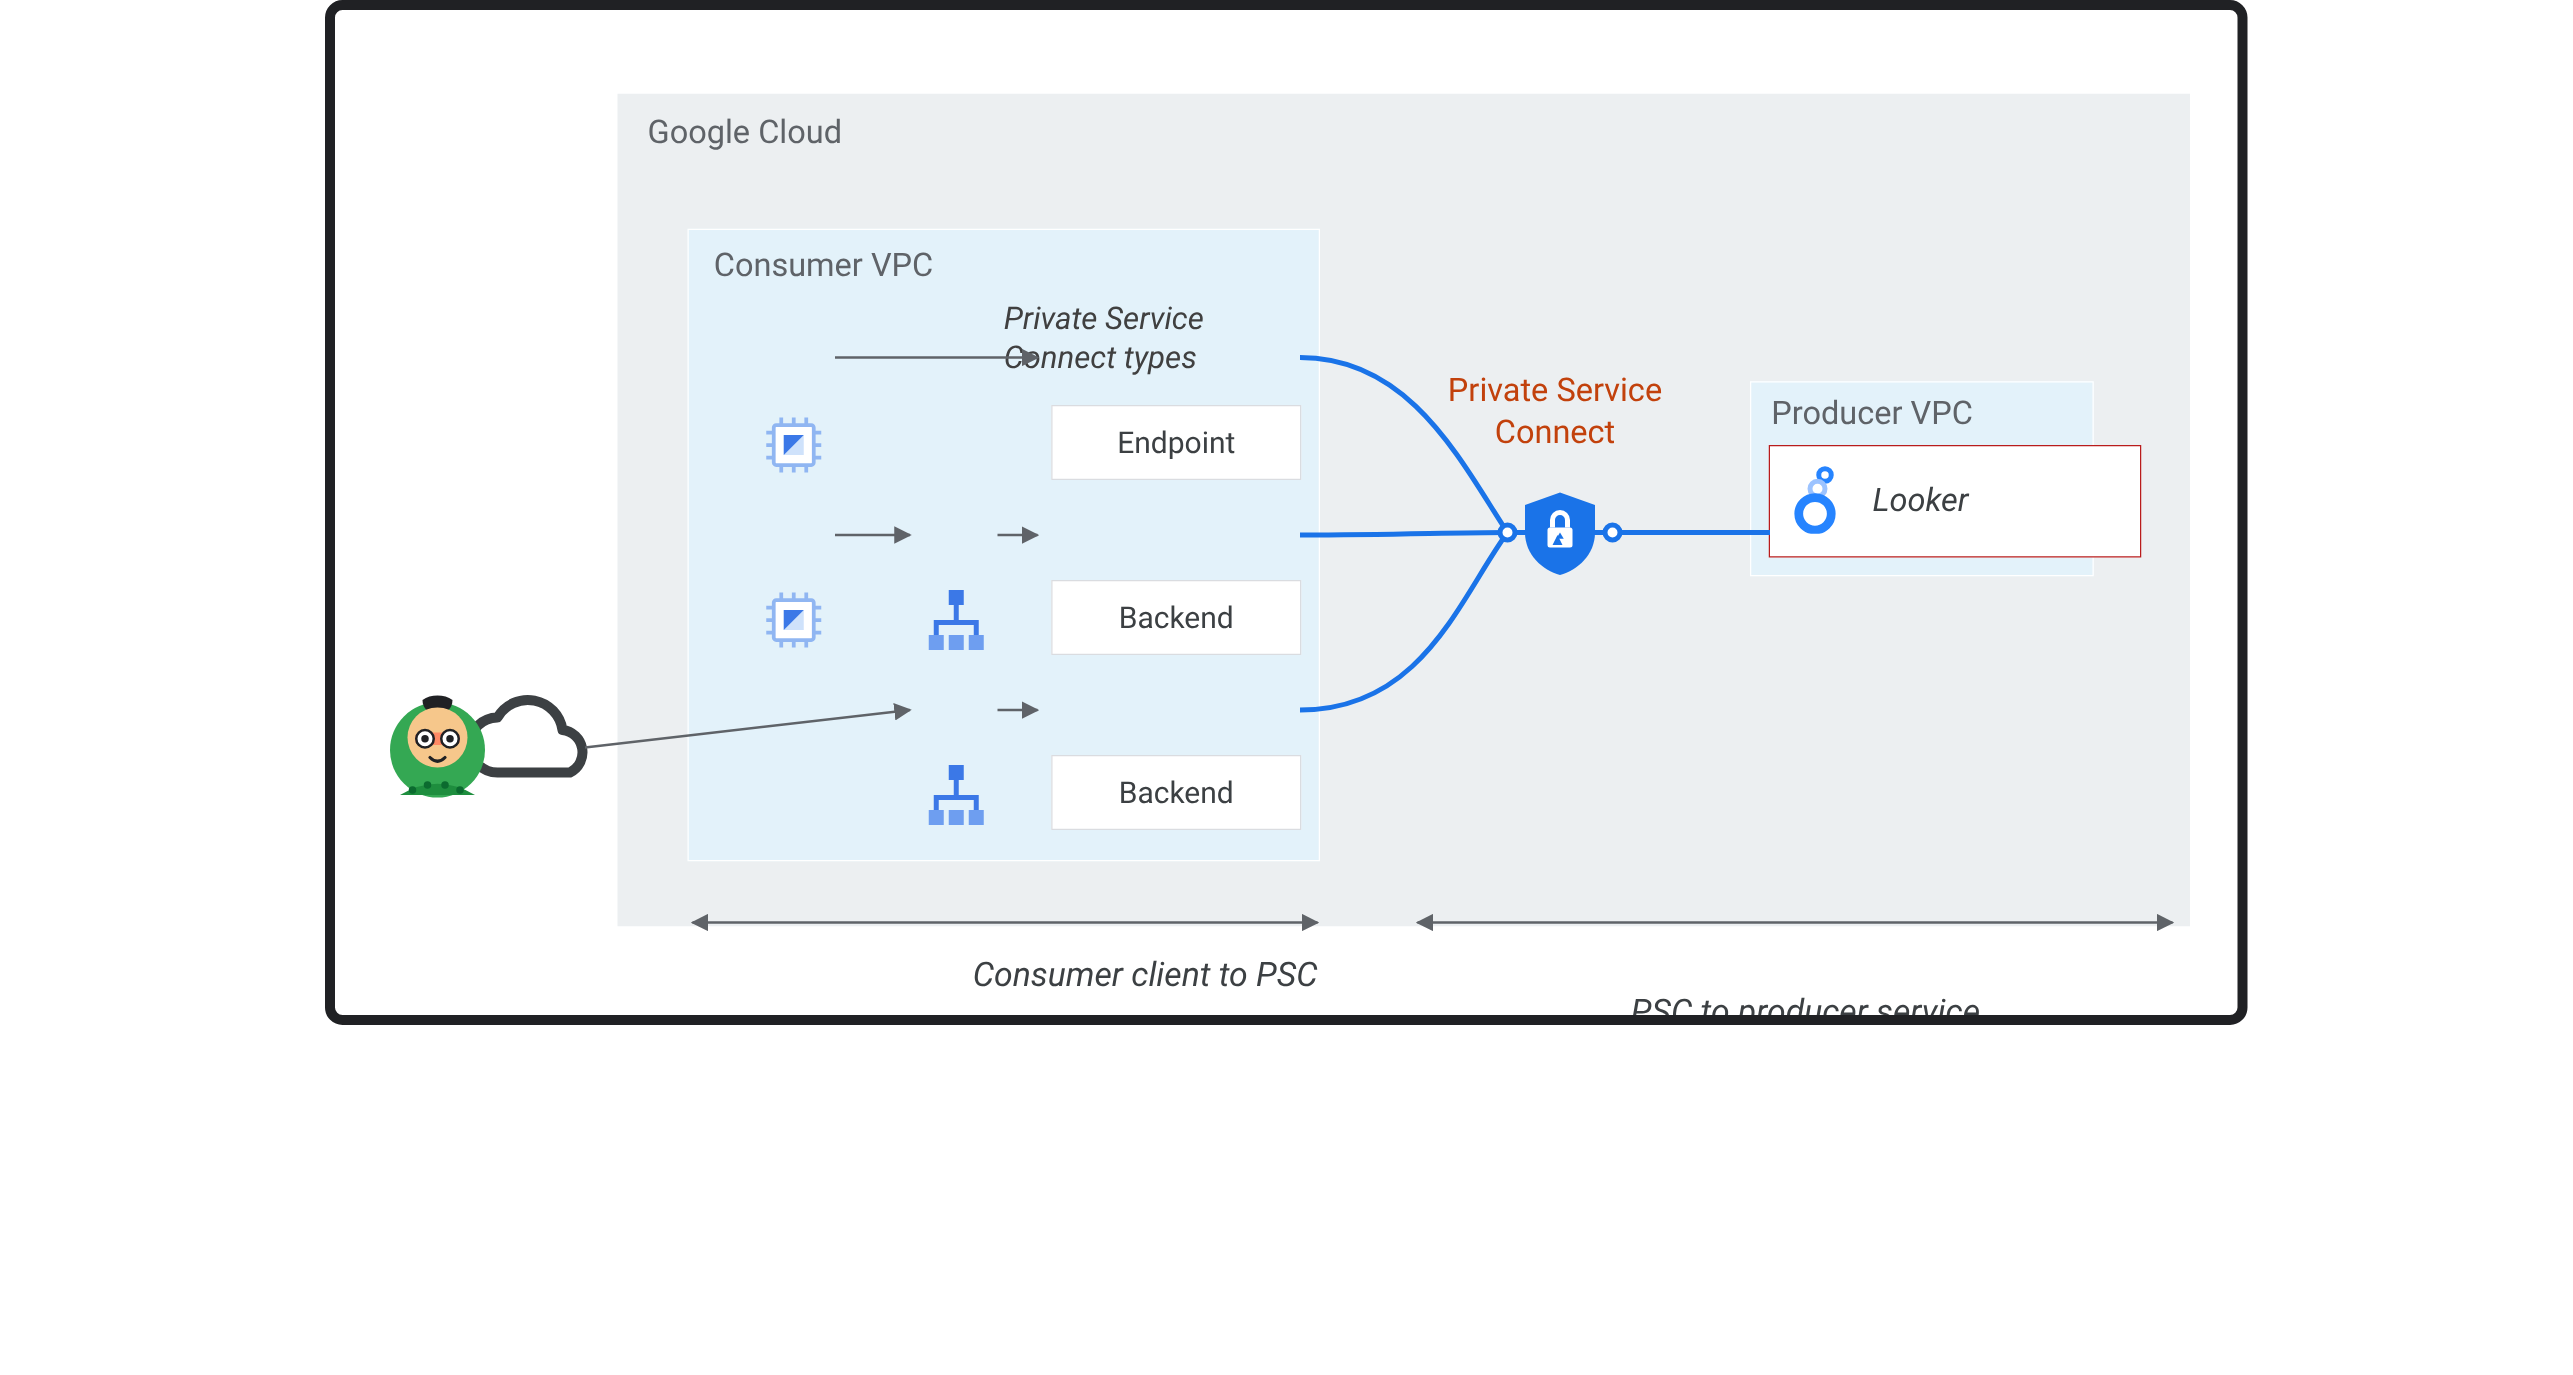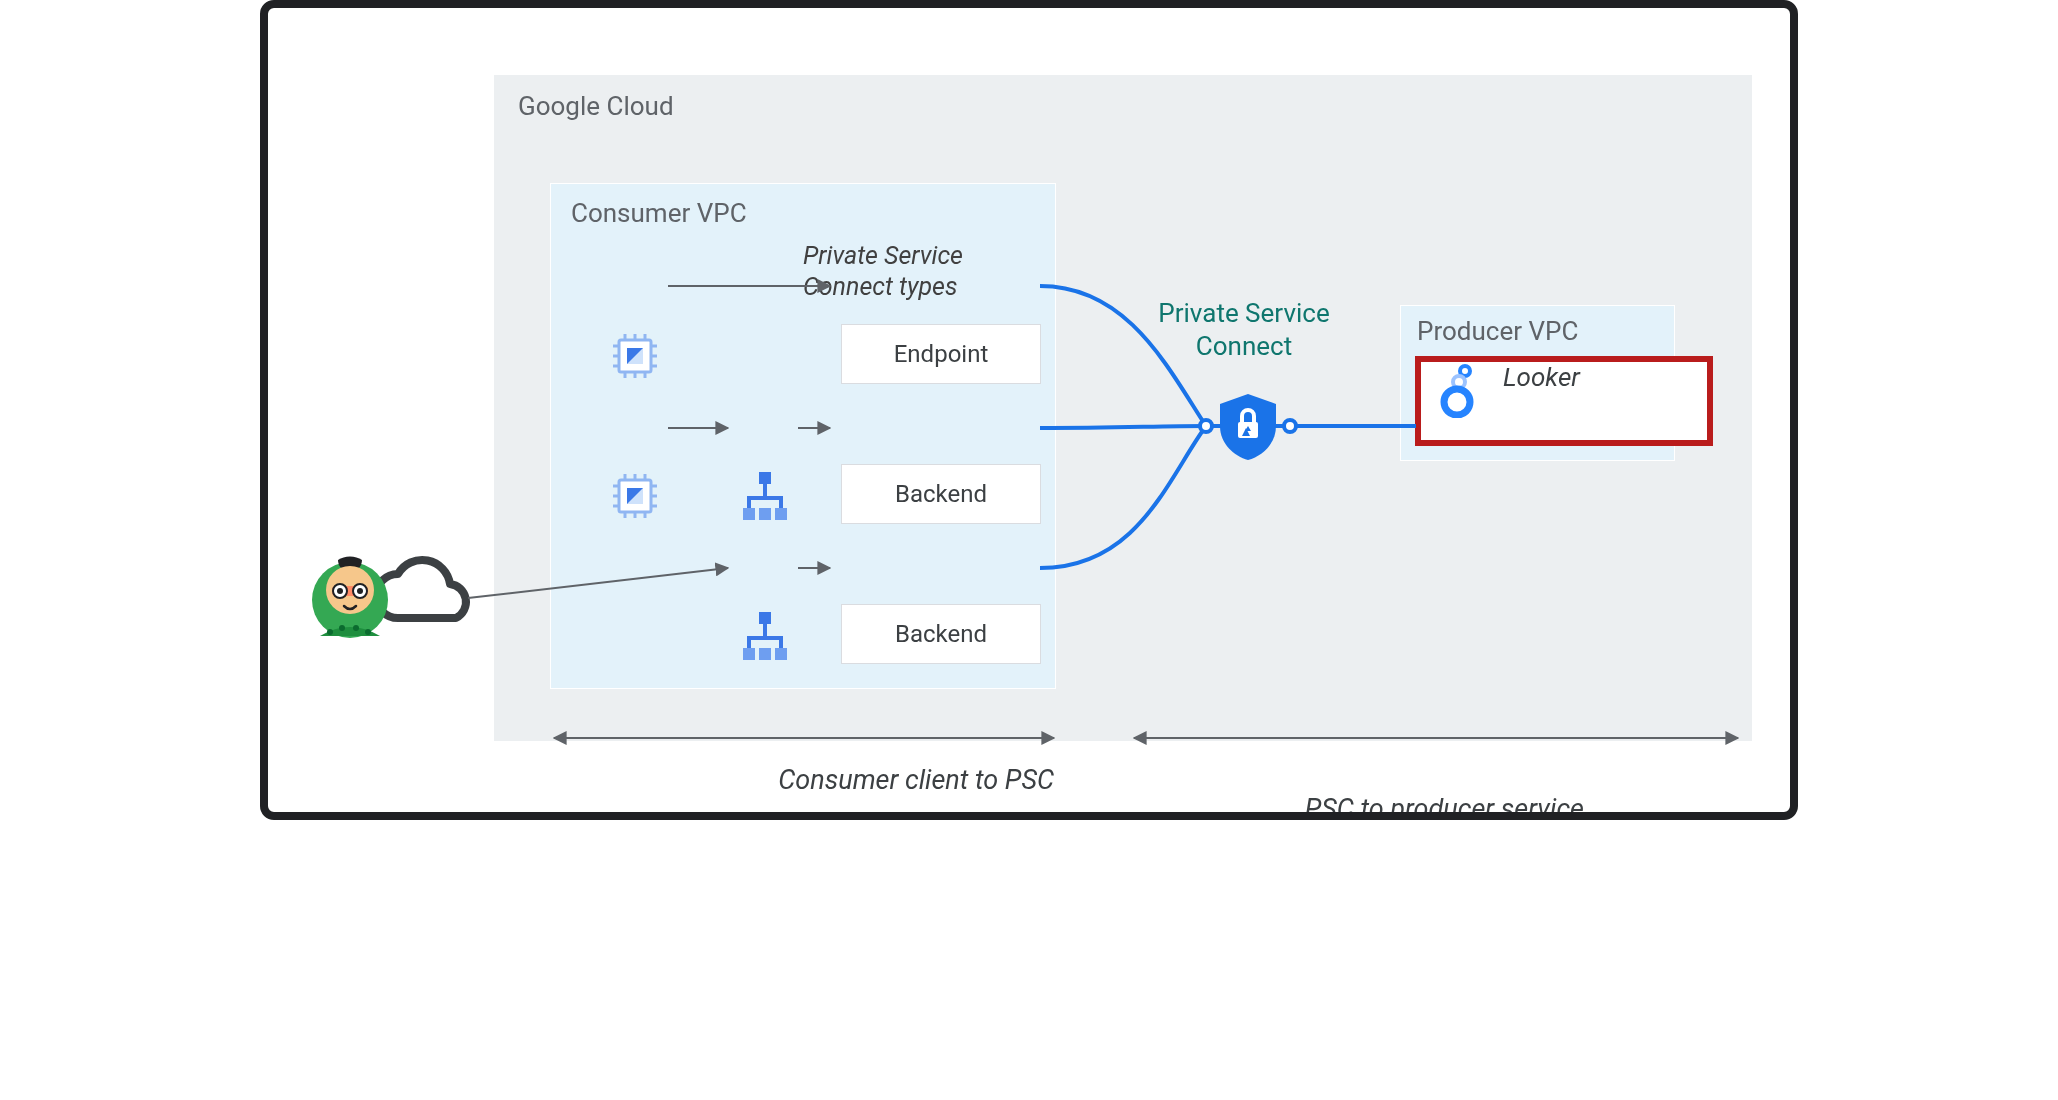--- a/index.html
+++ b/index.html
@@ -95,39 +95,40 @@
     font-size: 26px;
     color: #5f6368;
   }
   .looker-box {
     position: absolute;
     left: 14px;
     top: 50px;
     width: 298px;
     height: 90px;
     background: #fff;
-    border: 6px solid #b91c1c;
+    border: 1px solid #b91c1c;
     display: flex;
+    align-items: center;
     padding-left: 16px;
     gap: 20px;
   }
   .looker-label {
     font-size: 26px;
     font-style: italic;
     color: #3c4043;
   }
 
   .psc-title {
     position: absolute;
     left: 640px;
     top: 222px;
     width: 220px;
     text-align: center;
     font-size: 26px;
-    color: #0f766e;
+    color: #c2410c;
     line-height: 1.25;
   }
 
   .user-area {
     position: absolute;
     left: 40px;
     top: 540px;
     width: 160px;
     height: 100px;
   }

